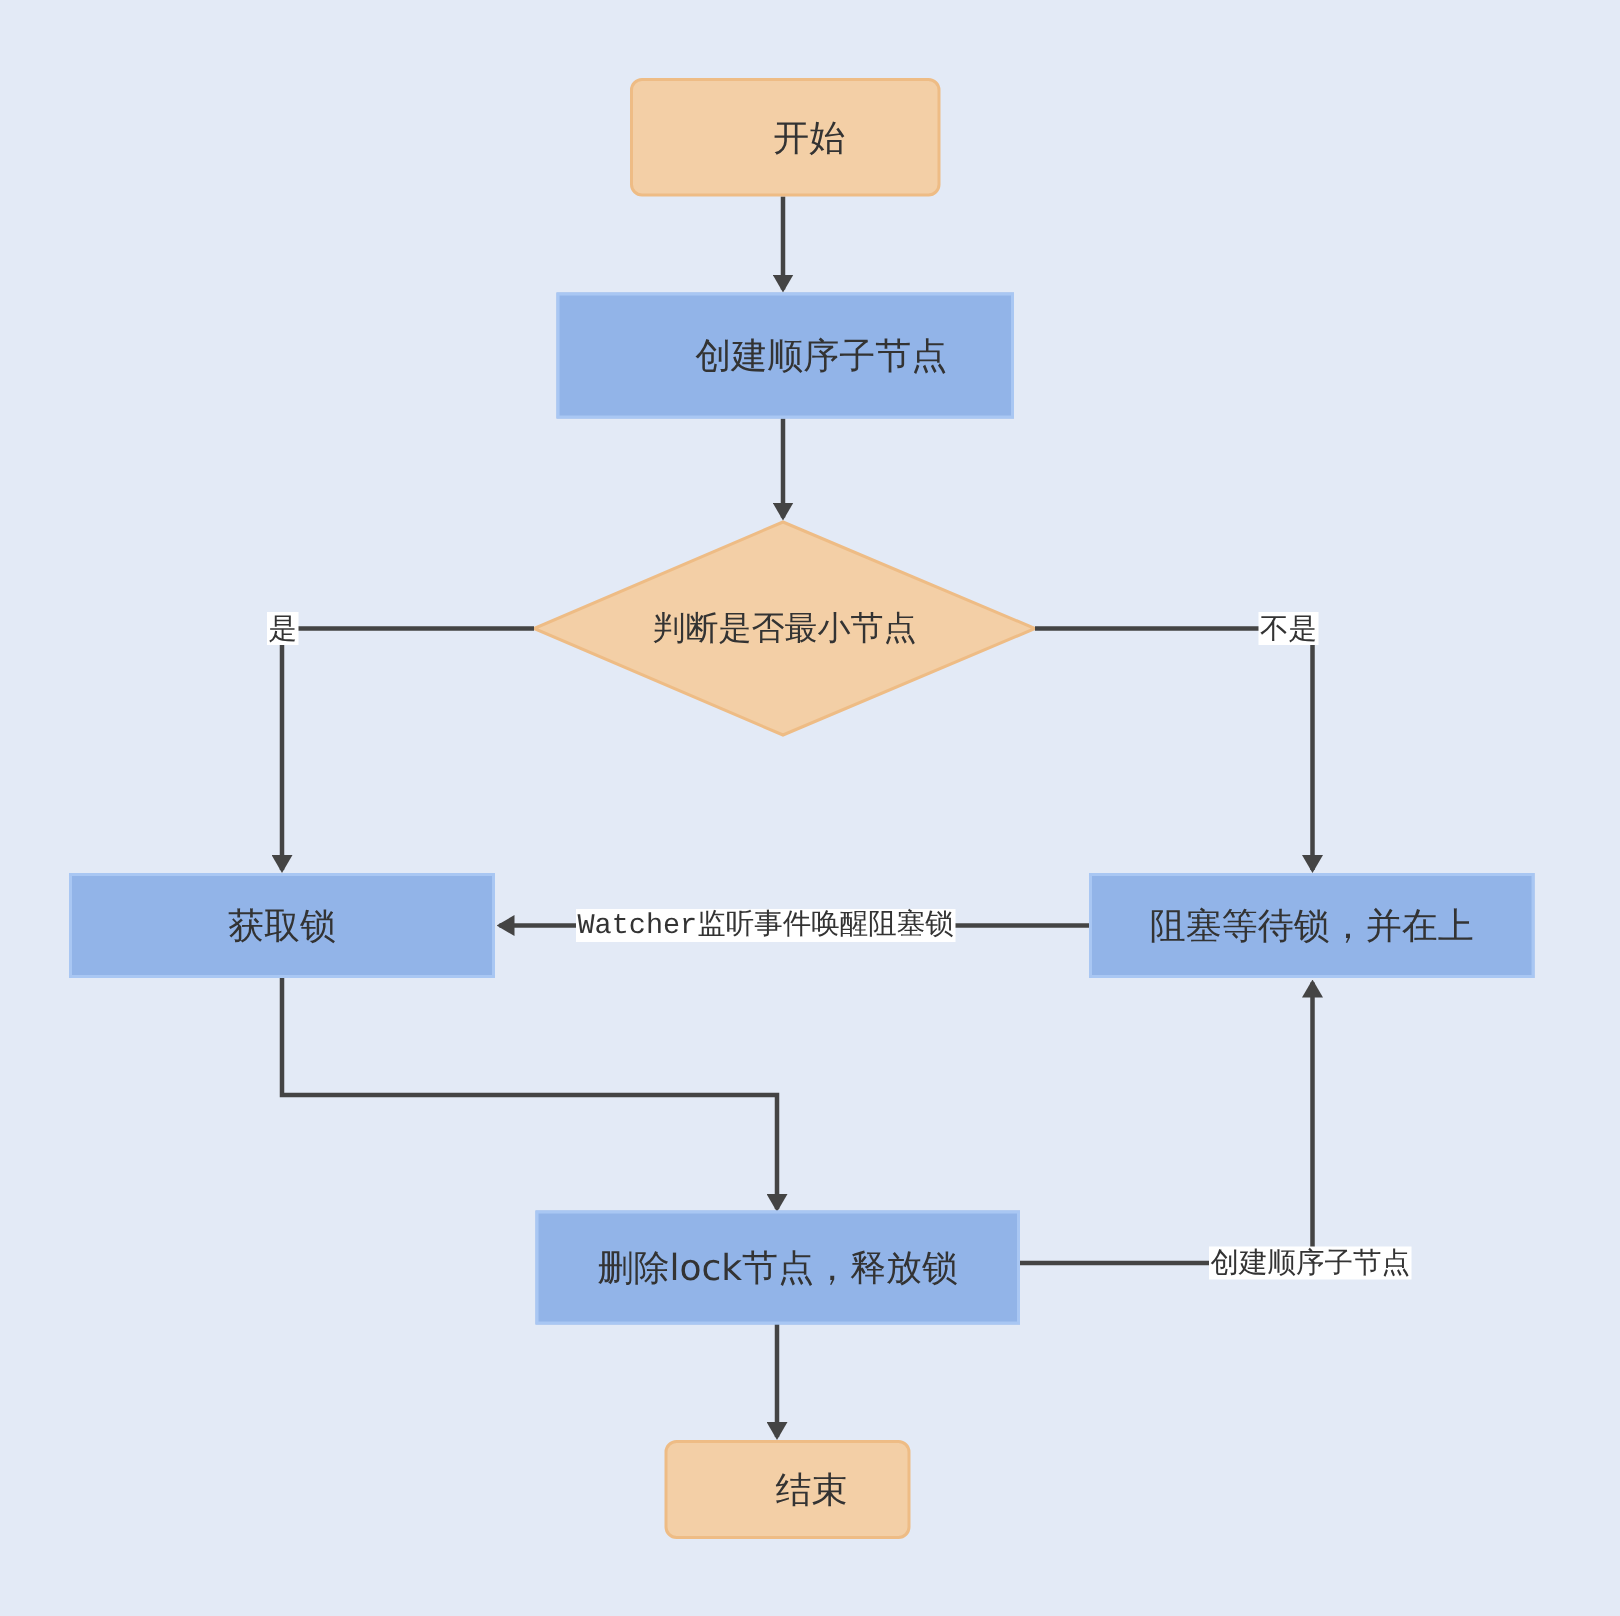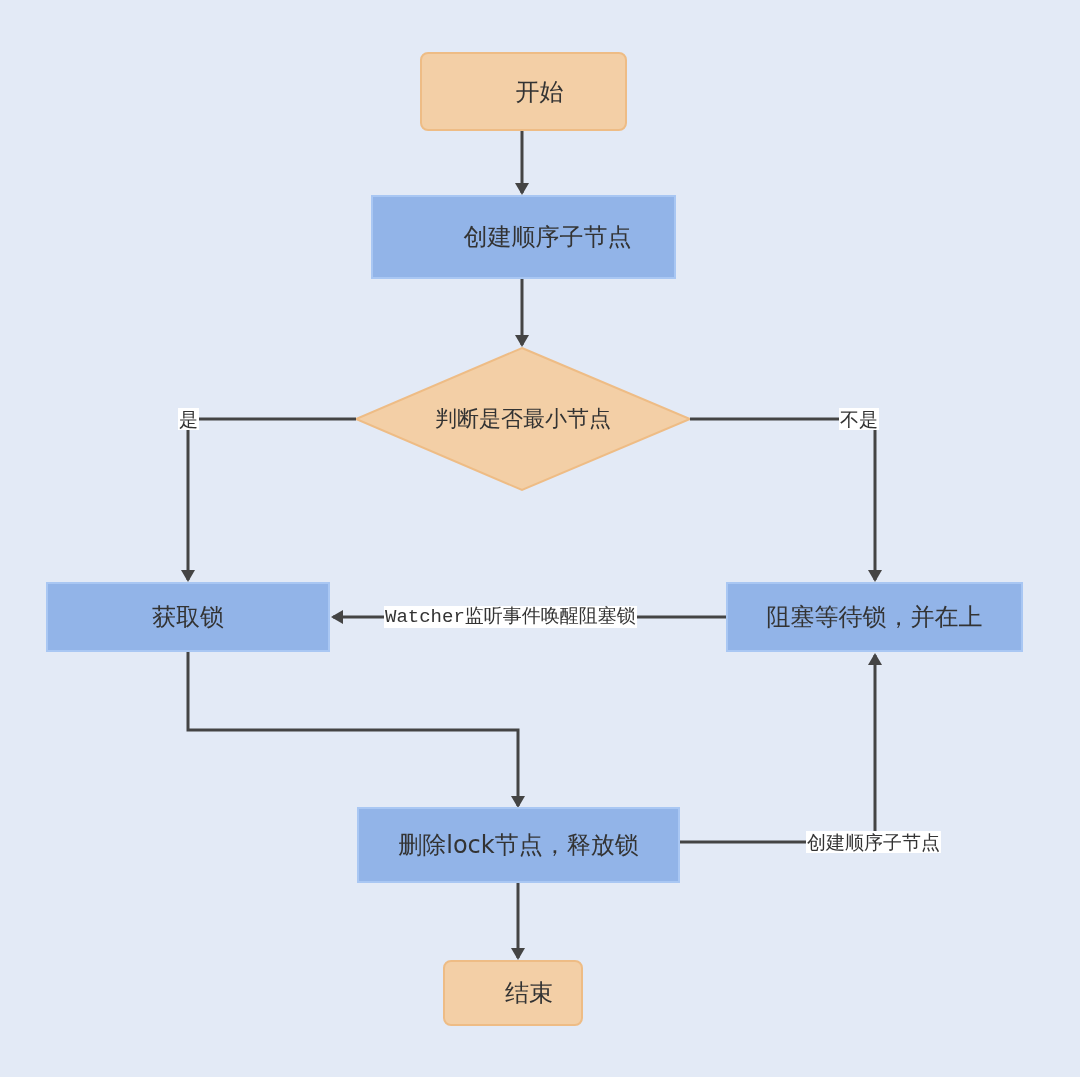--- a/index.html
+++ b/index.html
@@ -90,20 +90,20 @@
 </div>
 
 <div class="node process" style="left:726px; top:582px; width:297px; height:70px; flex-direction:row;justify-content:center;">
   <span>阻塞等待锁，并在上</span>
 </div>
 
 <div class="node process" style="left:357px; top:807px; width:323px; height:76px;">
   <span>删除lock节点，释放锁</span>
 </div>
 
-<div class="node terminal" style="left:443px; top:960px; width:140px; height:66px;">
+<div class="node terminal" style="left:443px; top:960px; width:164px; height:66px;">
   <span>结束</span>
 </div>
 
 <span class="edge-label" style="left:178px; top:408px;">是</span>
 <span class="edge-label" style="left:839px; top:408px;">不是</span>
 <span class="edge-label" style="left:384px; top:606px;font-family:Liberation Mono, monospace;">Watcher监听事件唤醒阻塞锁</span>
 <span class="edge-label" style="left:806px; top:831px;">创建顺序子节点</span>
 
 </body></html>

